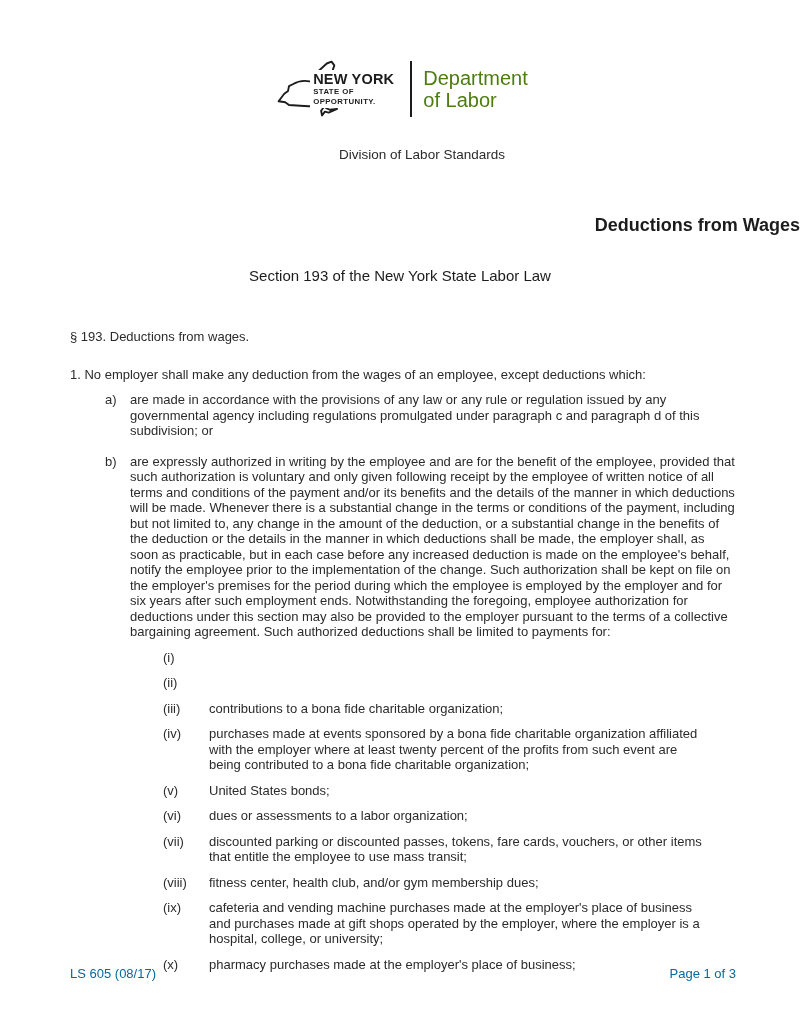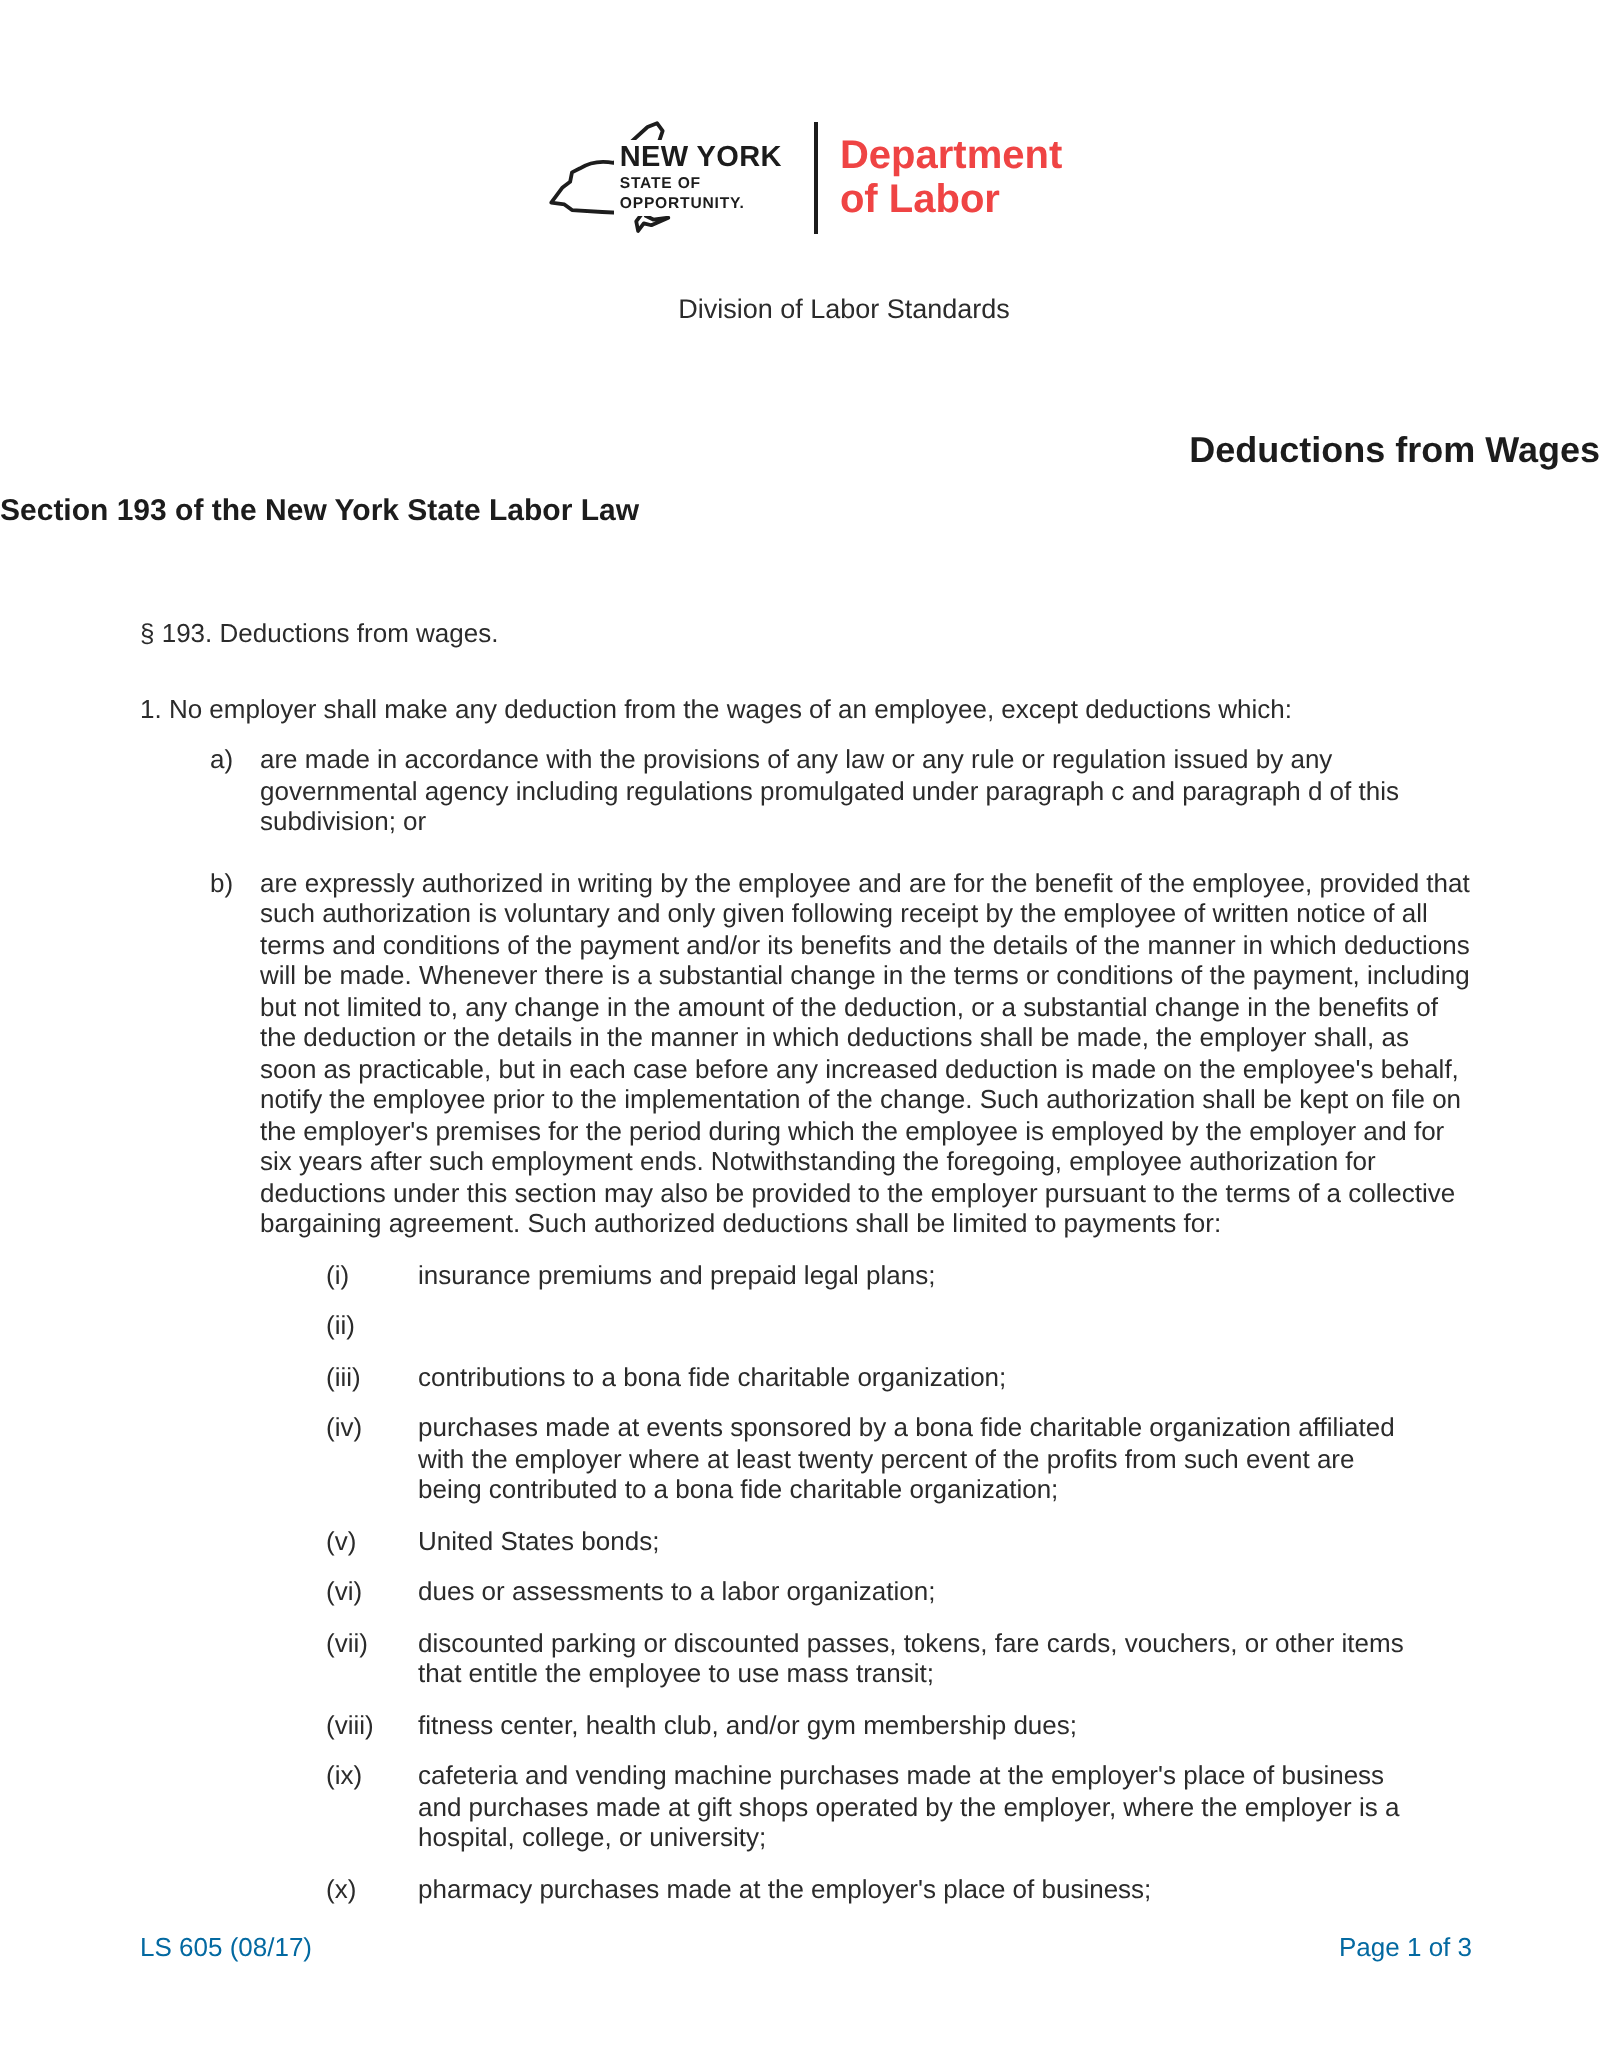--- a/index.html
+++ b/index.html
@@ -43,44 +43,45 @@
     display: block;
     margin-top: 2px;
   }
   .logo-divider {
     width: 2px;
     height: 56px;
     background: #1c1c1c;
     margin: 0 11px 0 14px;
   }
   .logo-dept {
-    font-weight: bold;
+    font-weight: normal;
     font-size: 20px;
     line-height: 1.1;
-    color: #ef4444;
+    color: #4d7c0f;
   }
   .division-line {
     margin-top: 27px;
     text-align: center;
     font-size: 13.5px;
     color: #2b2b2b;
     padding-left: 44px;
   }
   
   .doc-title {
     margin-top: 53px;
     text-align: right;
     font-size: 18px;
     font-weight: bold;
     color: #1c1c1c;
   }
   .doc-subtitle {
-    margin-top: 11px;
+    margin-top: 31px;
+    text-align: center;
     font-size: 15px;
-    font-weight: bold;
+    font-weight: normal;
     color: #1c1c1c;
   }
   
   .content {
     padding: 0 64px 0 70px;
     font-size: 13px;
     line-height: 15.5px;
   }
   .section-heading { margin-top: 45px; }
   .clause { margin-top: 22px; }
@@ -156,21 +157,20 @@
     </div>
 
     <div class="subclause second">
       <span class="sub-marker">b)</span>
       <p class="sub-text">are expressly authorized in writing by the employee and are for the benefit of the employee, provided that such authorization is voluntary and only given following receipt by the employee of written notice of all terms and conditions of the payment and/or its benefits and the details of the manner in which deductions will be made. Whenever there is a substantial change in the terms or conditions of the payment, including but not limited to, any change in the amount of the deduction, or a substantial change in the benefits of the deduction or the details in the manner in which deductions shall be made, the employer shall, as soon as practicable, but in each case before any increased deduction is made on the employee's behalf, notify the employee prior to the implementation of the change. Such authorization shall be kept on file on the employer's premises for the period during which the employee is employed by the employer and for six years after such employment ends. Notwithstanding the foregoing, employee authorization for deductions under this section may also be provided to the employer pursuant to the terms of a collective bargaining agreement. Such authorized deductions shall be limited to payments for:</p>
     </div>
 
     <div class="law-list">
       <div class="law-item">
         <span class="law-marker">(i)</span>
-        <p class="law-text">insurance premiums and prepaid legal plans;</p>
       </div>
       <div class="law-item">
         <span class="law-marker">(ii)</span>
       </div>
       <div class="law-item">
         <span class="law-marker">(iii)</span>
         <p class="law-text">contributions to a bona fide charitable organization;</p>
       </div>
       <div class="law-item">
         <span class="law-marker">(iv)</span>

